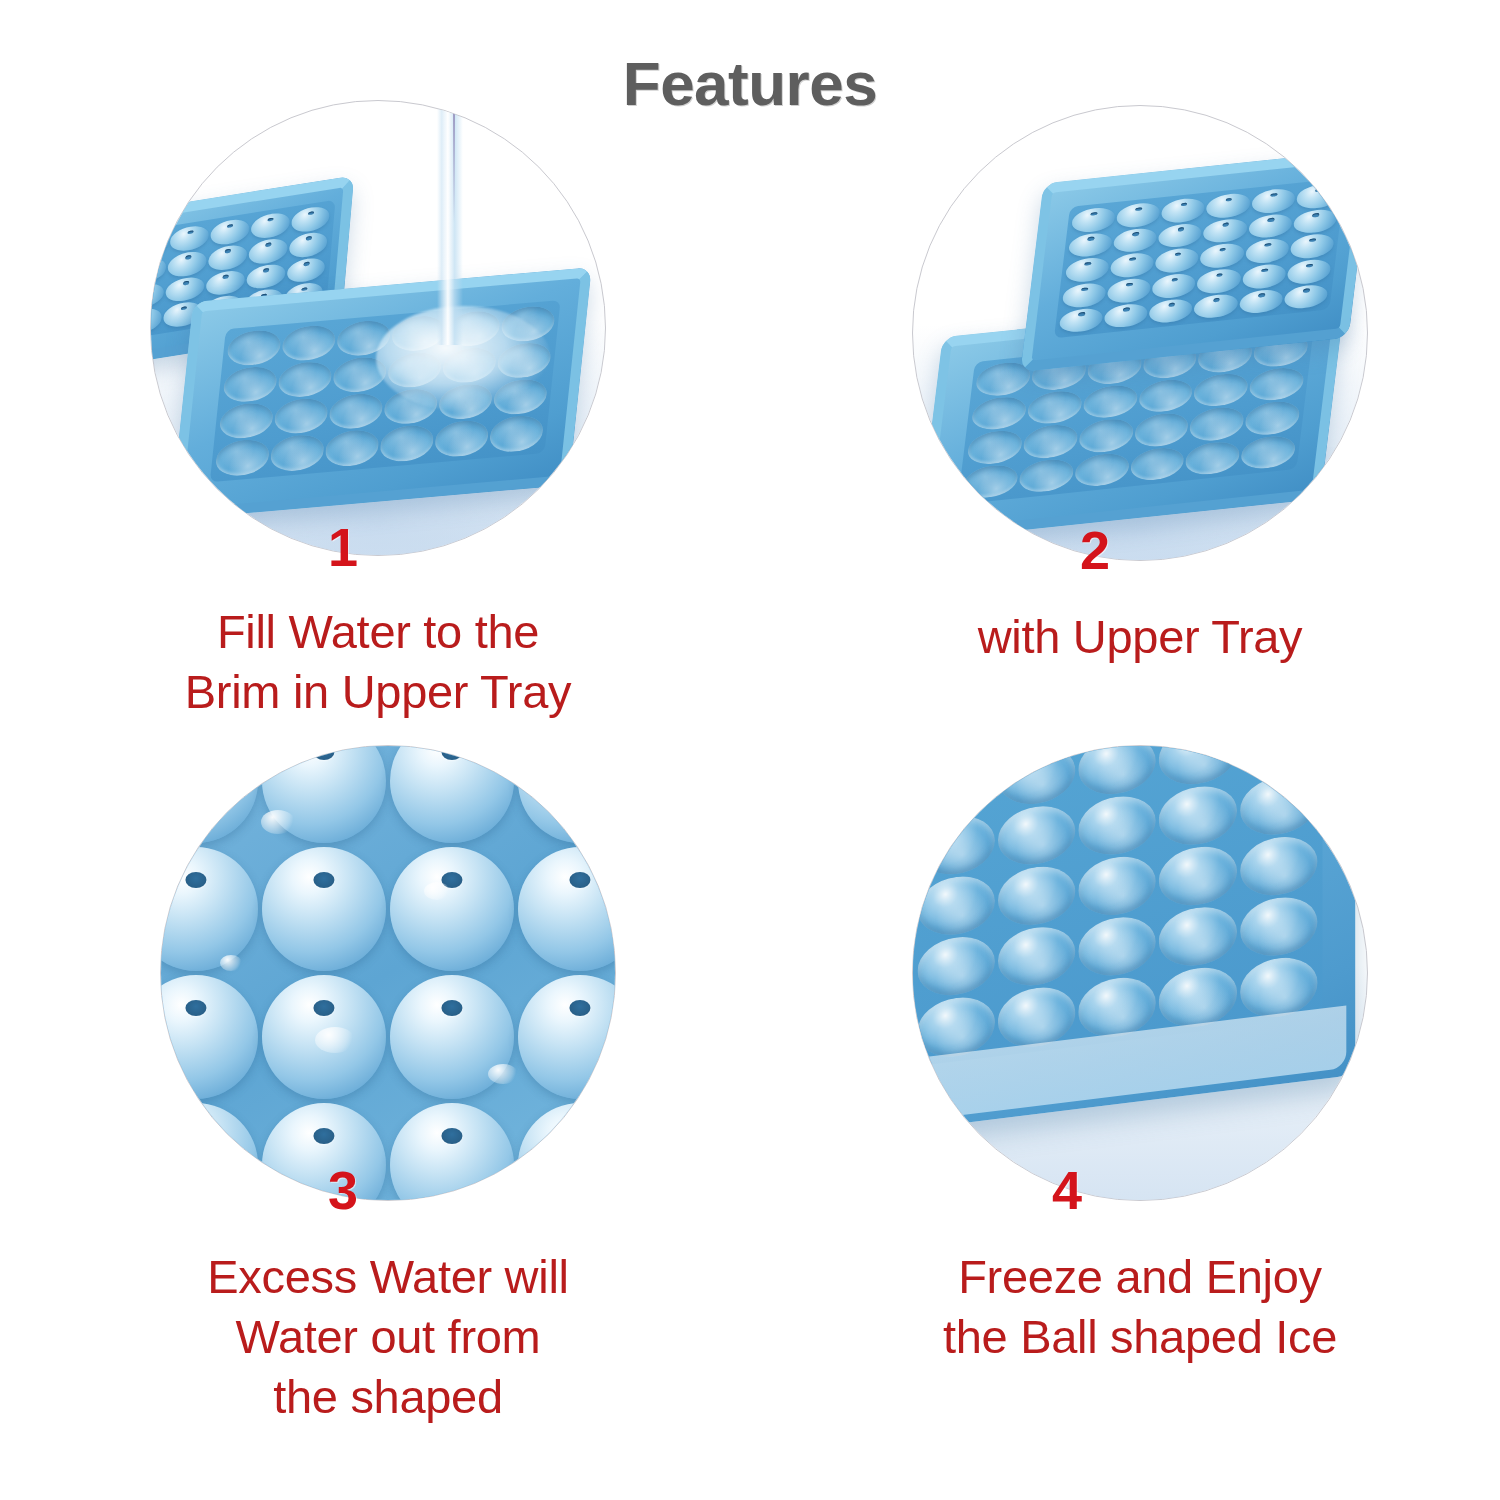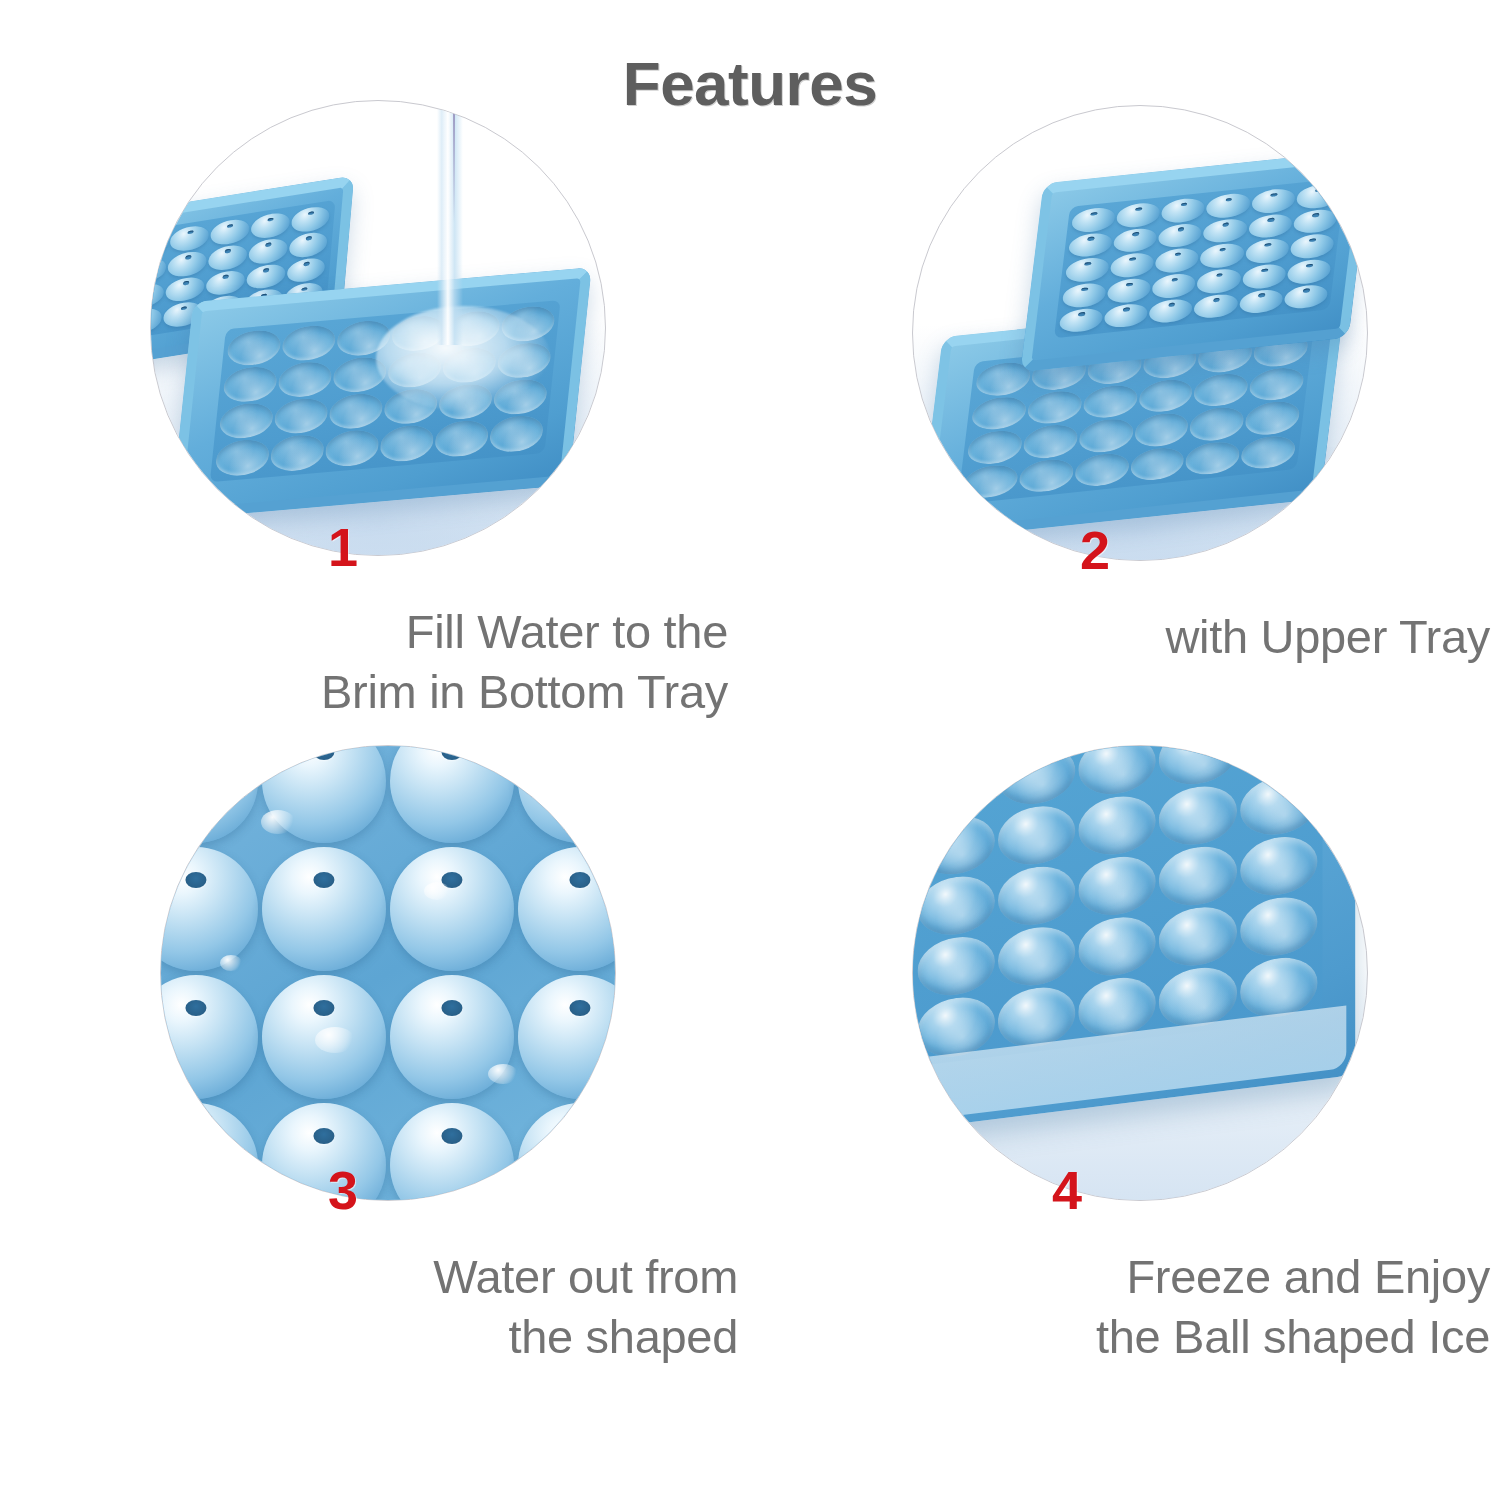--- a/index.html
+++ b/index.html
@@ -207,24 +207,24 @@
     line-height: 1;
   }
   .step-1 .badge { left: 178px; top: 420px; }
   .step-2 .badge { left: 168px; top: 418px; }
   .step-3 .badge { left: 168px; top: 418px; }
   .step-4 .badge { left: 140px; top: 418px; }
 
   
   .caption {
     margin-top: 46px;
-    text-align: right;
+    text-align: center;
     font-size: 47px;
     line-height: 60px;
-    color: #737373;
+    color: #b91c1c;
     font-weight: 400;
     letter-spacing: -0.3px;
   }
   .caption .ln { display: block; white-space: nowrap; }
 </style>
 </head>
 <body>
 
 <div class="page">
 
@@ -303,21 +303,21 @@
 
             <div class="splash"></div>
             <div class="stream"></div>
             <div class="stream-line"></div>
           </div>
         </div>
         <div class="badge">1</div>
       </div>
       <div class="caption">
         <span class="ln">Fill Water to the</span>
-        <span class="ln">Brim in Bottom Tray</span>
+        <span class="ln">Brim in Upper Tray</span>
       </div>
     </div>
 
     <div class="step step-2">
       <div class="photo-wrap">
         <div class="photo">
           <div class="scene">
             <div class="floor"></div>
             <div class="floor-soft"></div>
 
@@ -427,20 +427,21 @@
             <div class="droplet" style="left:22%;top:14%;width:34px;height:24px;"></div>
             <div class="droplet" style="left:58%;top:30%;width:26px;height:18px;"></div>
             <div class="droplet" style="left:34%;top:62%;width:40px;height:26px;"></div>
             <div class="droplet" style="left:72%;top:70%;width:30px;height:20px;"></div>
             <div class="droplet" style="left:13%;top:46%;width:22px;height:16px;"></div>
           </div>
         </div>
         <div class="badge">3</div>
       </div>
       <div class="caption">
+        <span class="ln">Excess Water will</span>
         <span class="ln">Water out from</span>
         <span class="ln">the shaped</span>
       </div>
     </div>
 
     <div class="step step-4">
       <div class="photo-wrap">
         <div class="photo">
           <div class="scene">
             <div class="floor"></div>

